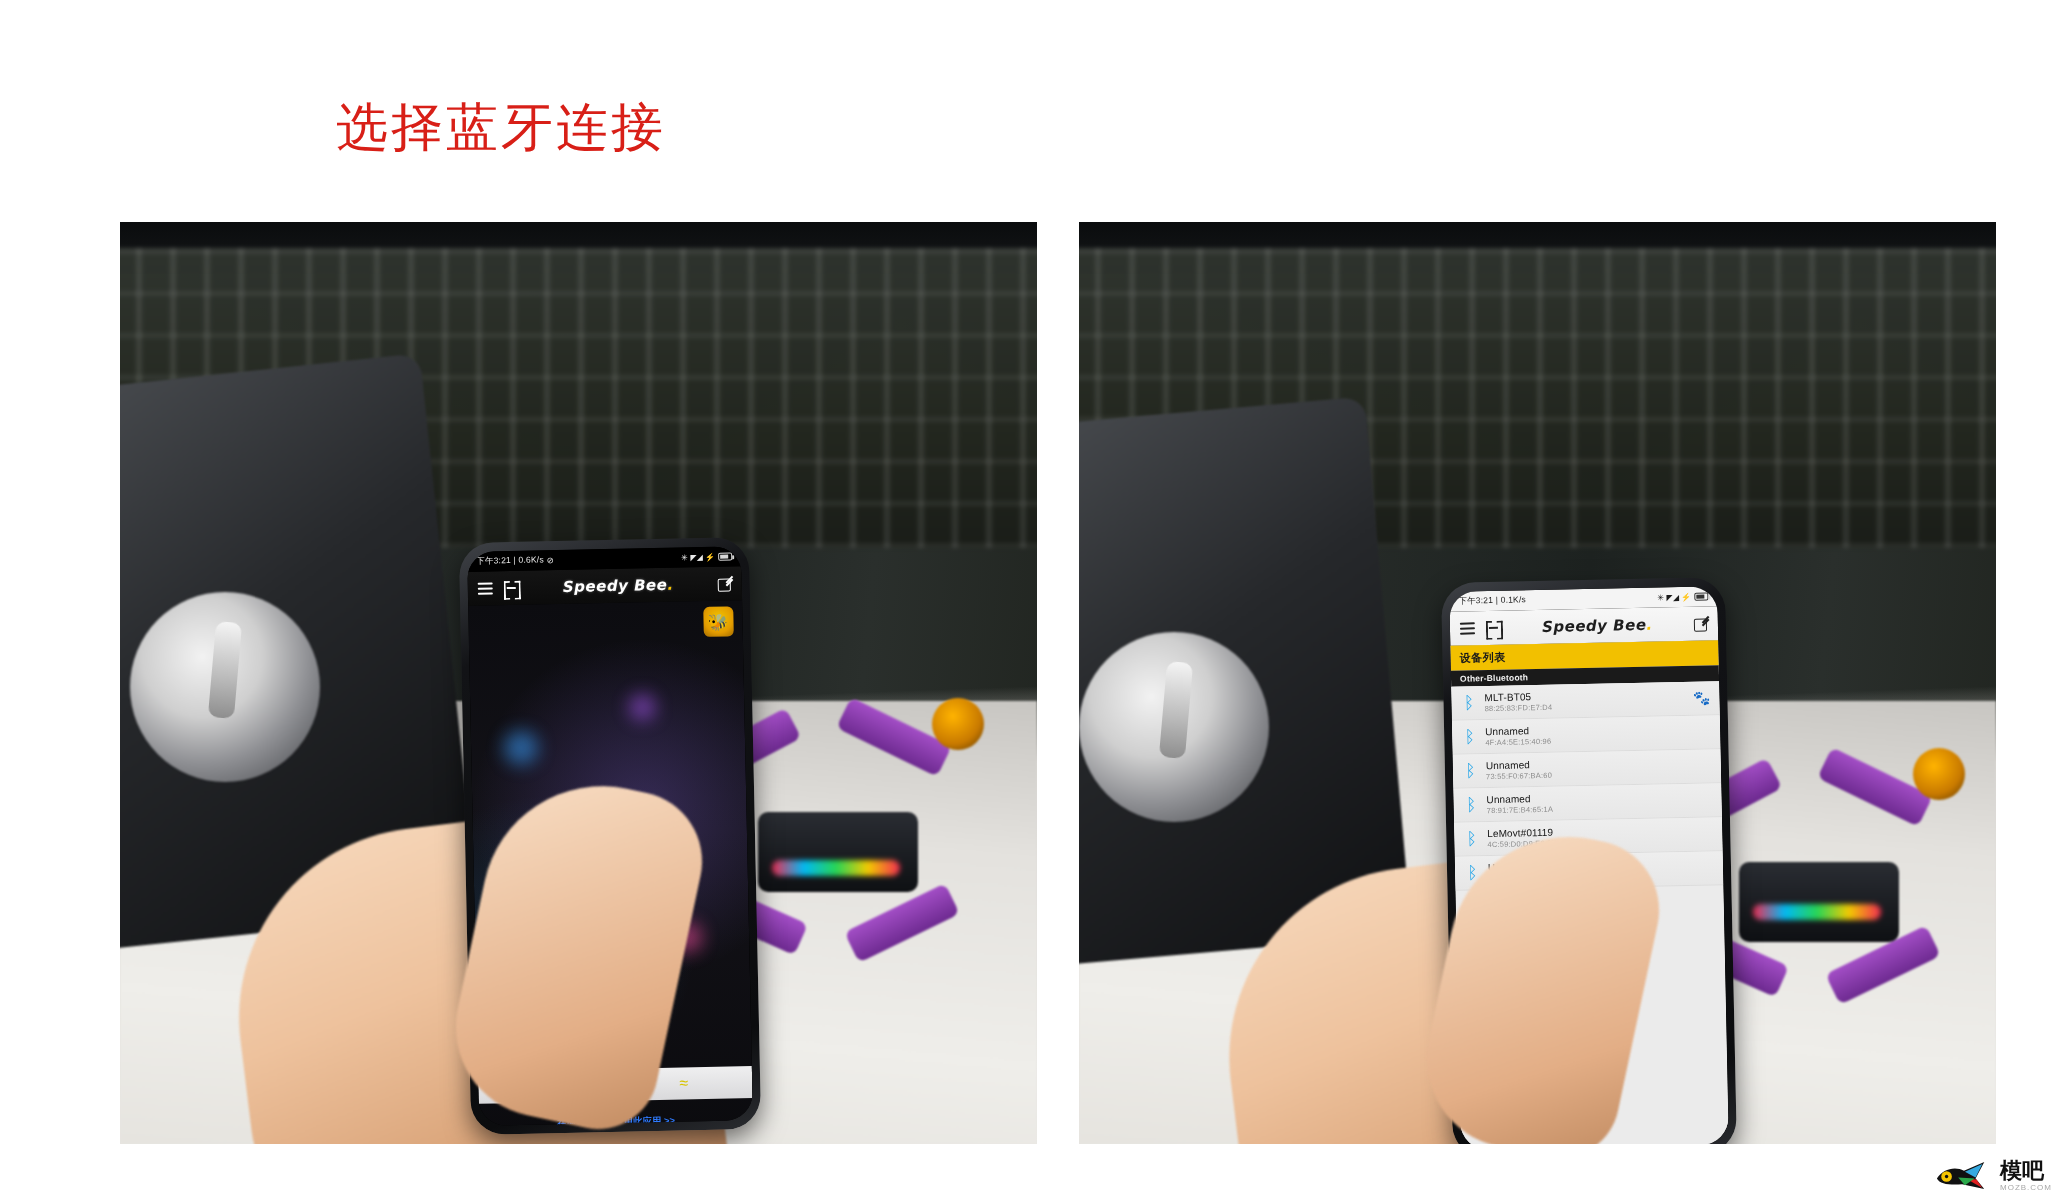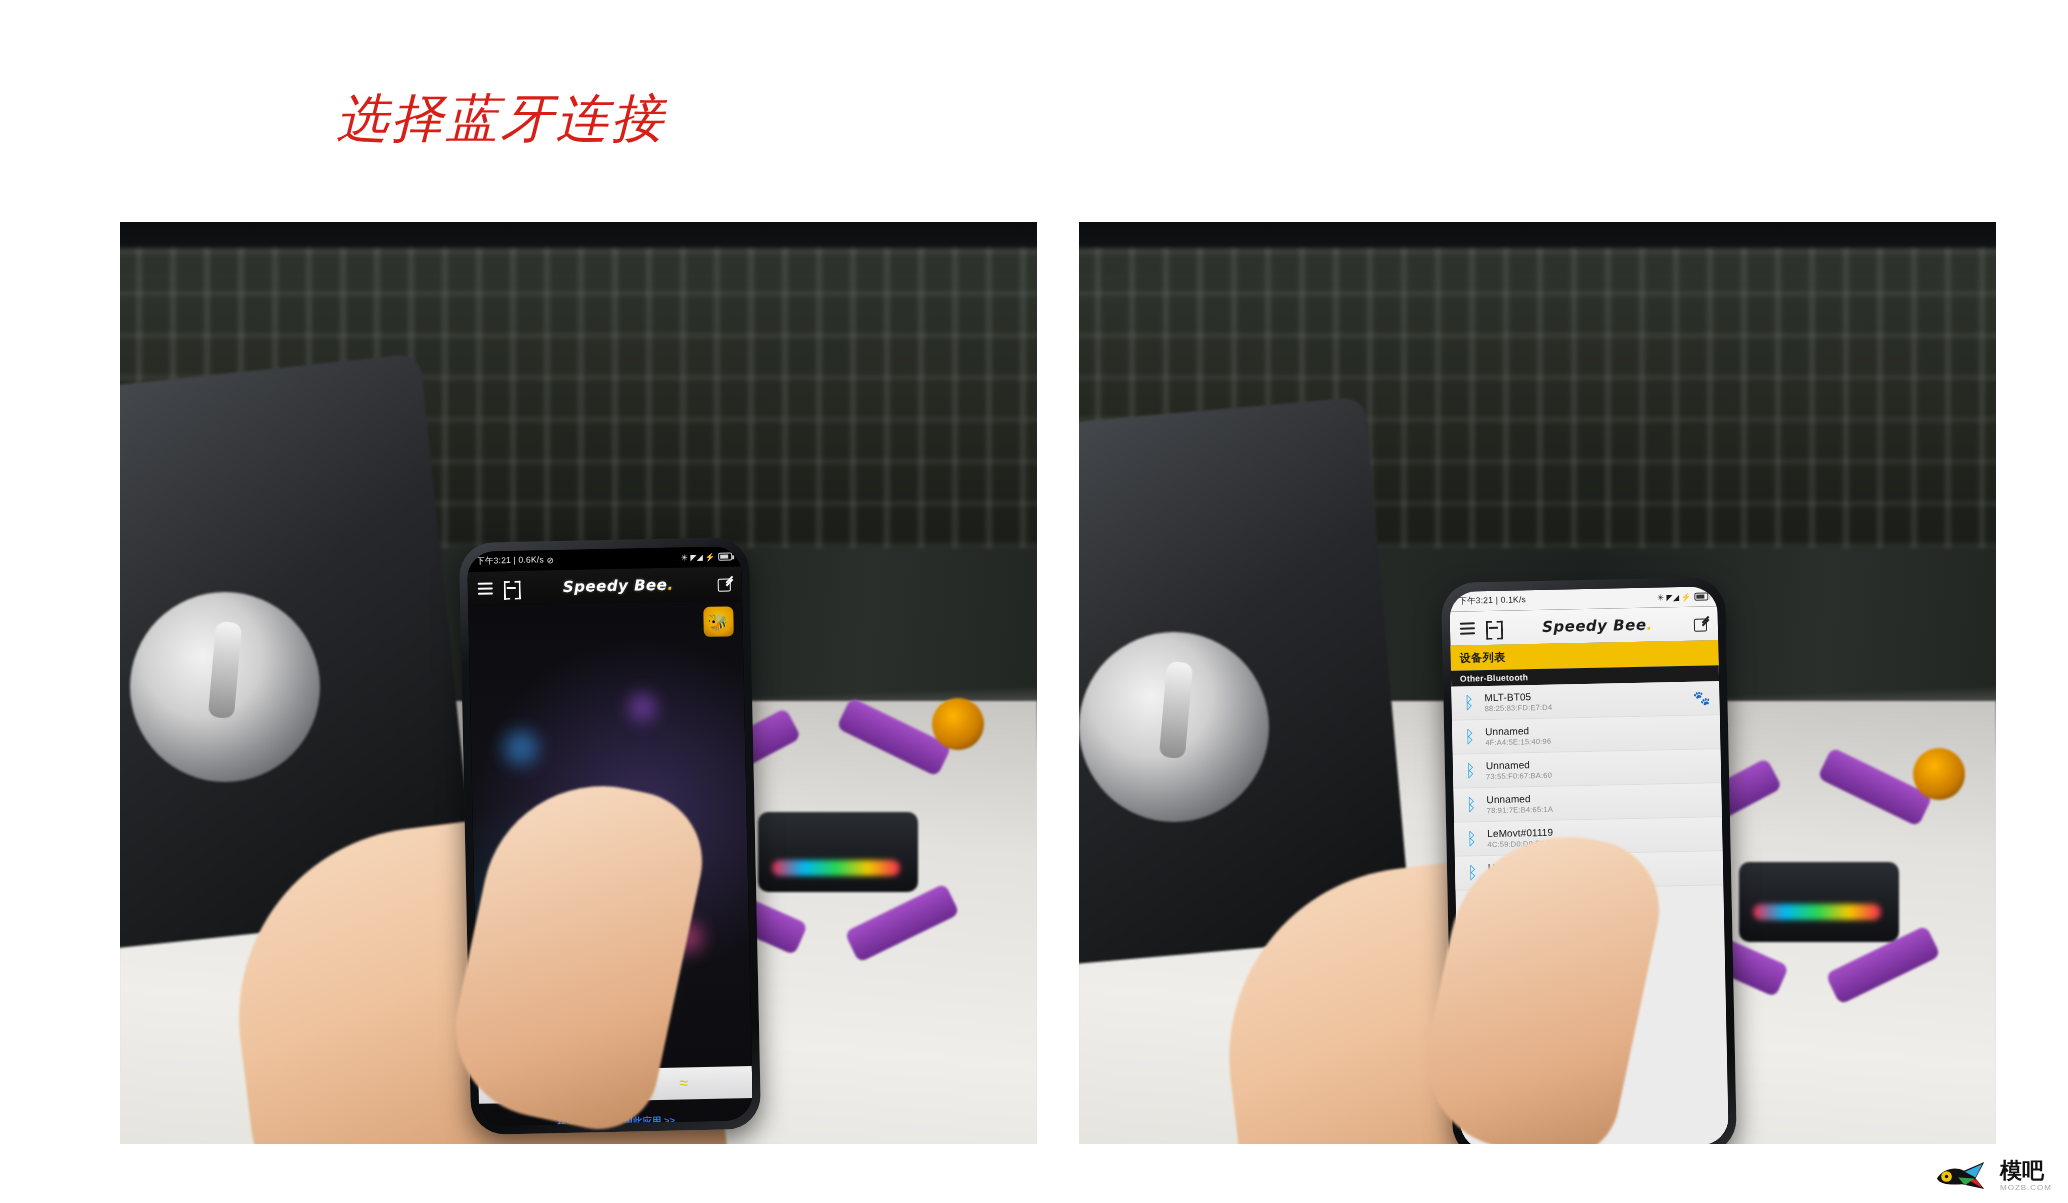--- a/index.html
+++ b/index.html
@@ -14,21 +14,21 @@
   
   .heading {
     position: absolute;
     color: #d81f17;
     font-family: "Liberation Serif", serif;
     font-size: 52px;
     font-weight: 400;
     letter-spacing: 3px;
     white-space: nowrap;
   }
-  #heading-left  { left: 336px; top: 84px; font-style: italic; }
+  #heading-left  { left: 336px; top: 93px; }
   #heading-right { left: 1134px; top: 88px; }
 
   
   .photo {
     position: absolute;
     top: 222px;
     width: 917px;
     height: 922px;
     overflow: hidden;
     background: #23262a;

